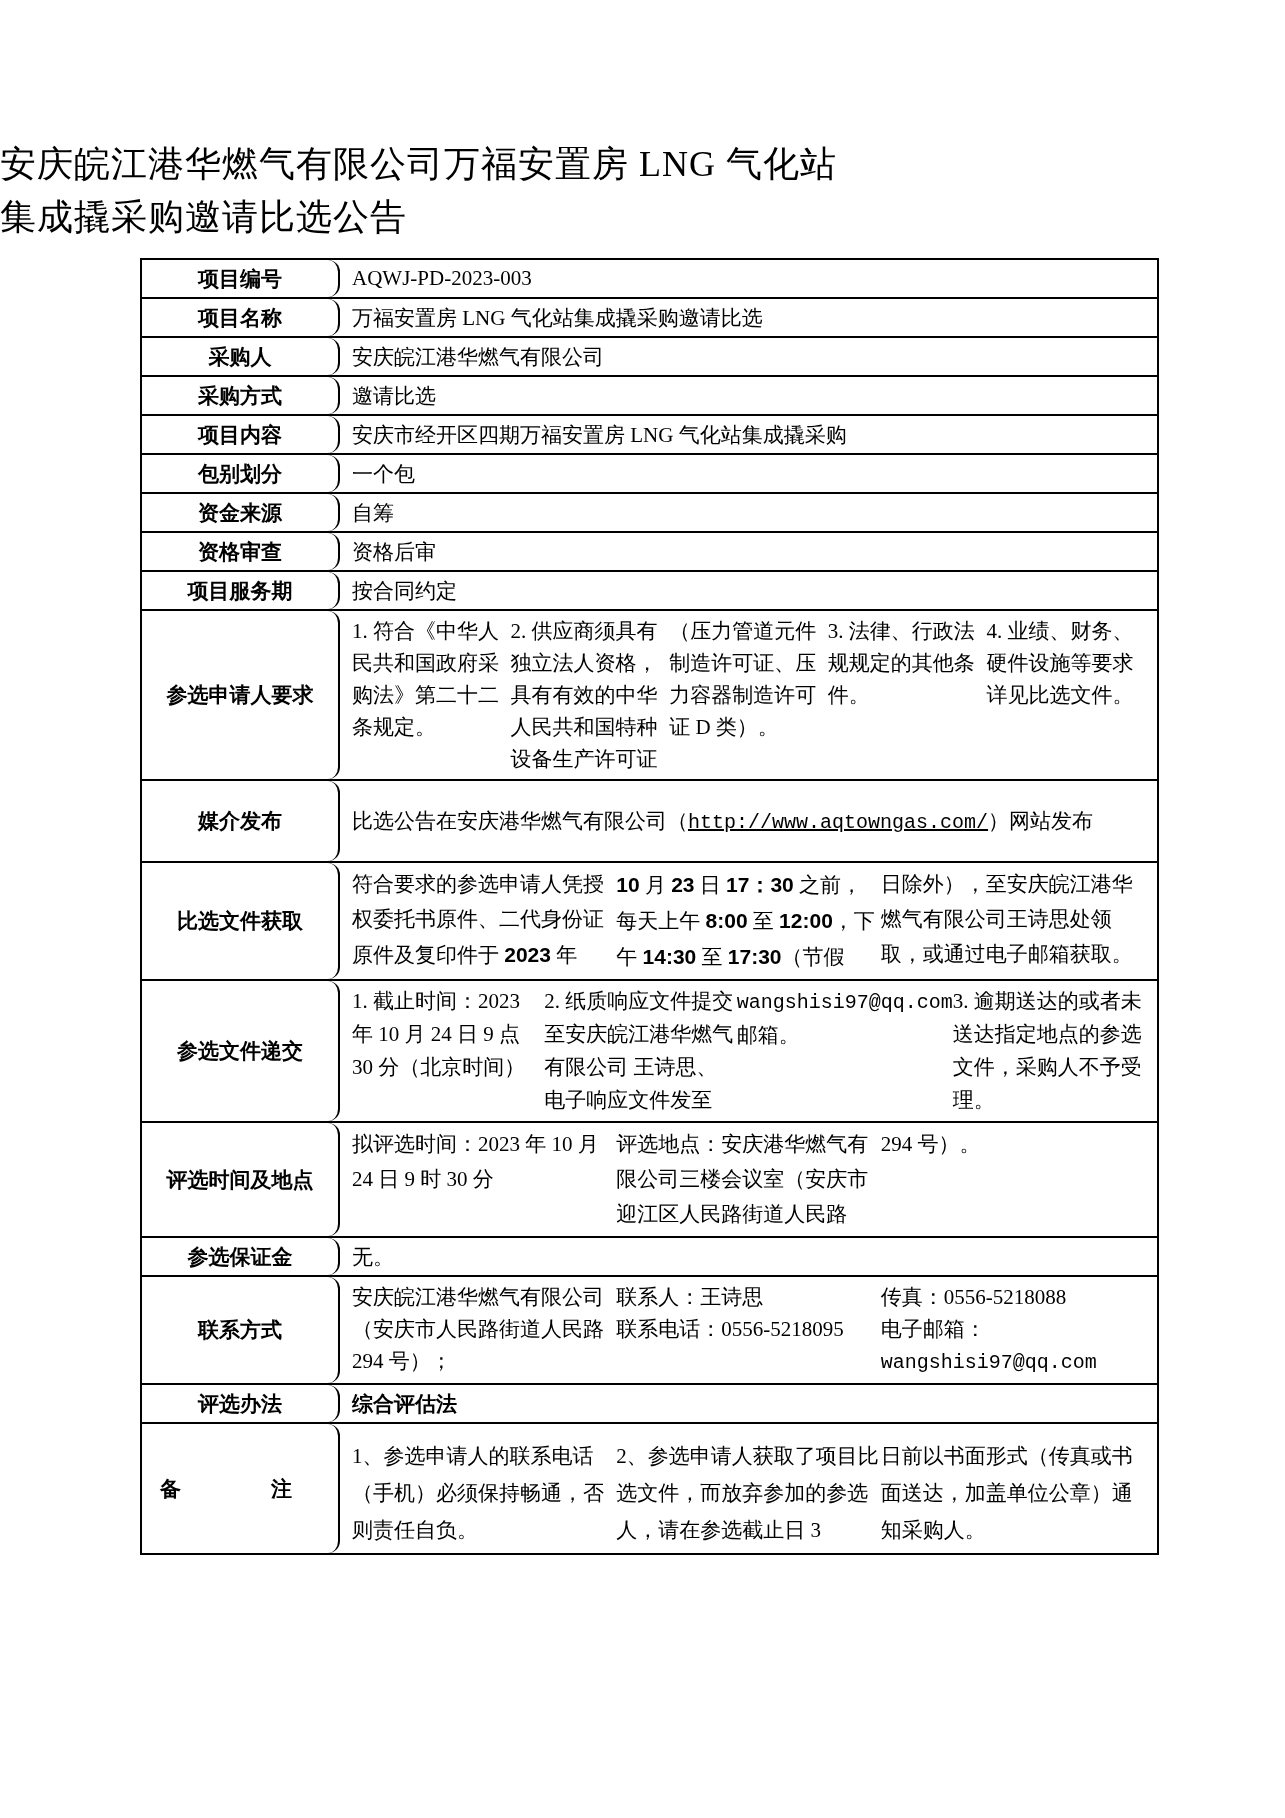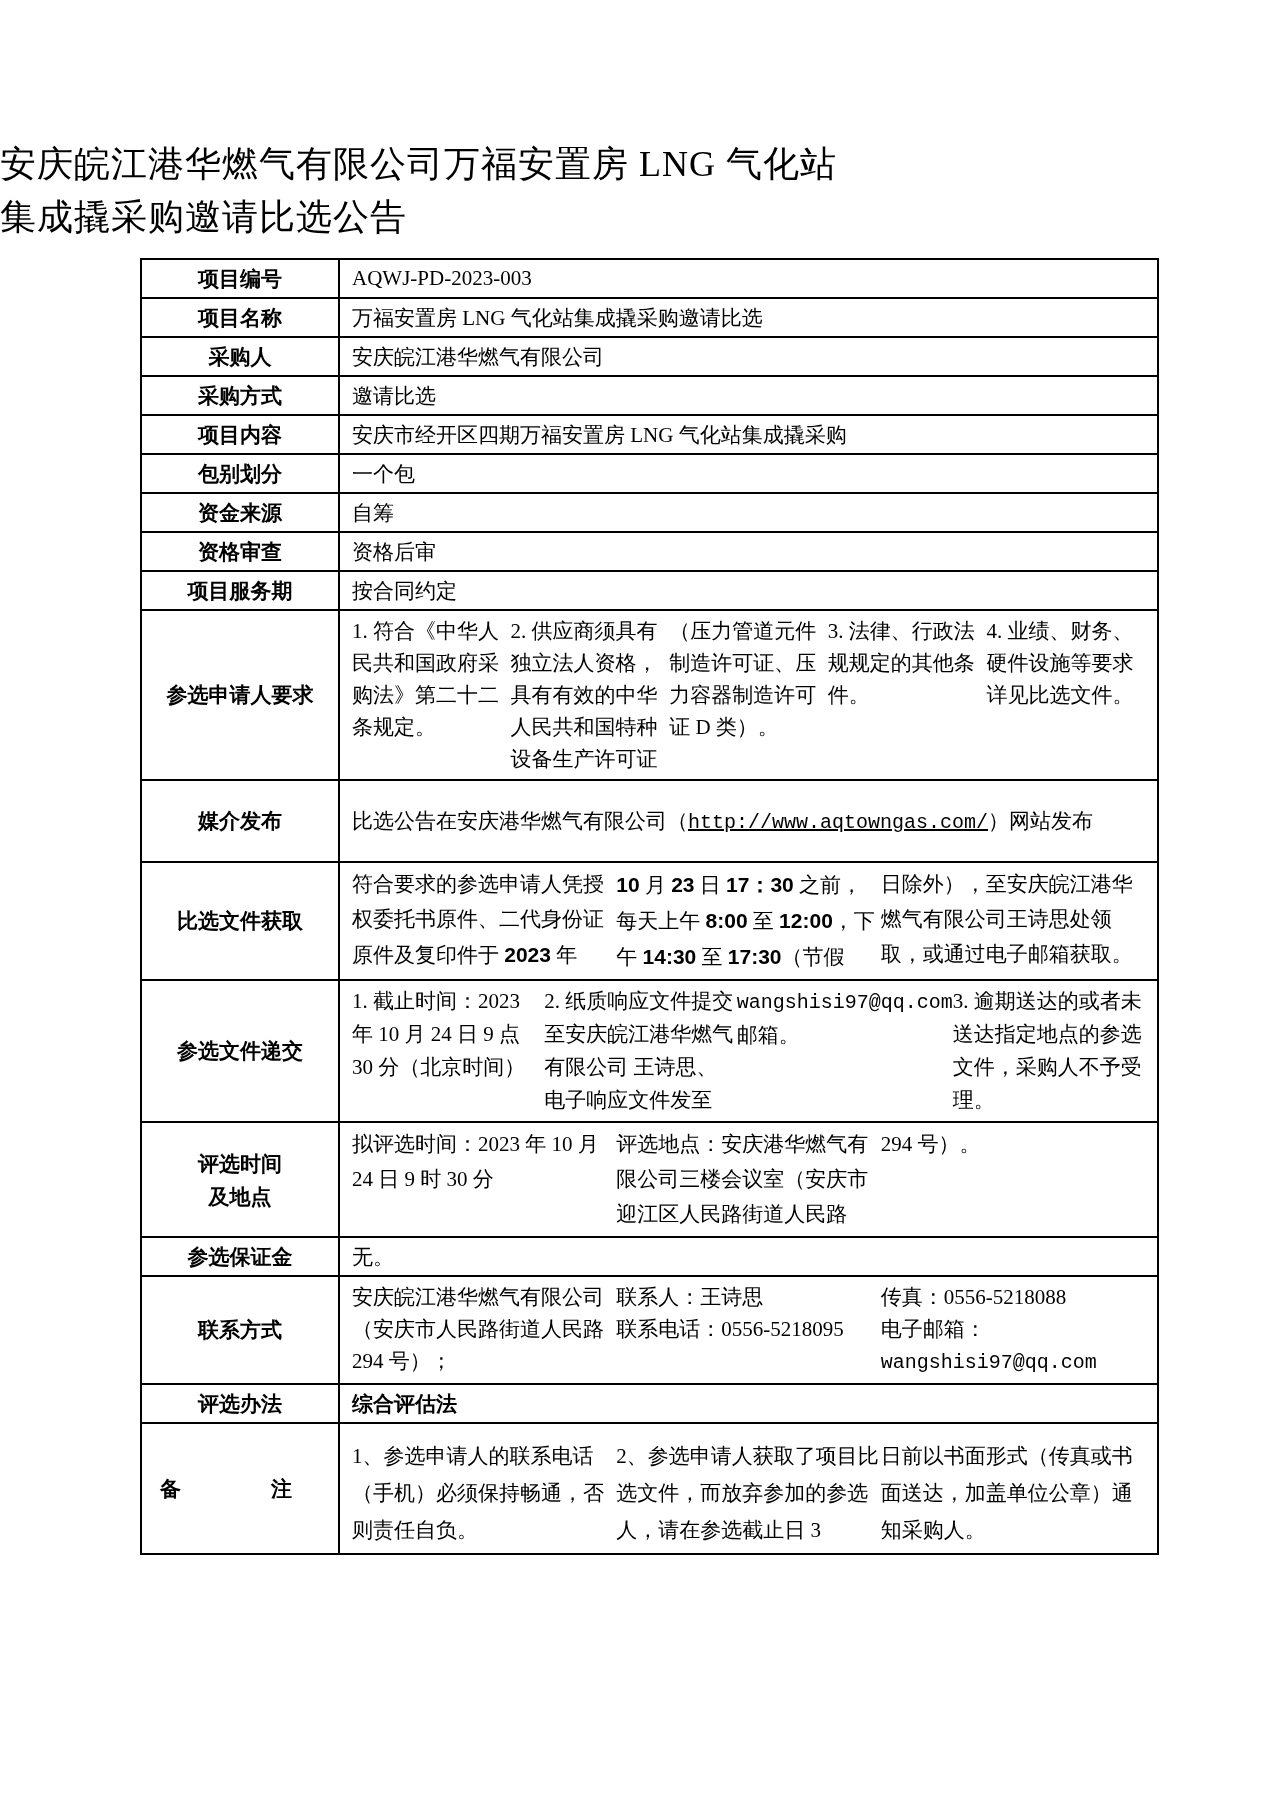--- a/index.html
+++ b/index.html
@@ -16,23 +16,23 @@
   .doc-table{
     margin:14px 0 0 140px;width:1015px;border:2px solid #000;box-sizing:content-box;
   }
   .row{display:flex;border-top:2px solid #000;}
   .row:first-child{border-top:none;}
   .cell{box-sizing:border-box;}
   .label{
     width:198px;flex:0 0 198px;border-right:2px solid #000;
     display:flex;align-items:center;justify-content:center;
     font-family:"Liberation Sans","DejaVu Sans",sans-serif;
-    font-weight:bold;font-size:21px;text-align:center;
-  }
-  .label-2line{flex-direction:column;line-height:33px;}
+    font-weight:bold;font-size:21px;text-align:center;border-radius:12px;
+  }
+  .label-2line{line-height:33px;}
   .label-split{justify-content:space-between;padding:0 46px 0 18px;}
   .value{
     flex:1;padding:0 12px;font-size:21px;display:flex;align-items:center;border-radius:11px;
   }
   .vblock{
     flex:1;padding:4px 12px;font-size:21px;display:flex;
     flex-direction:row;justify-content:center;align-items:flex-start;
   }
   .h37{min-height:37px;}
   .h80{min-height:80px;}

